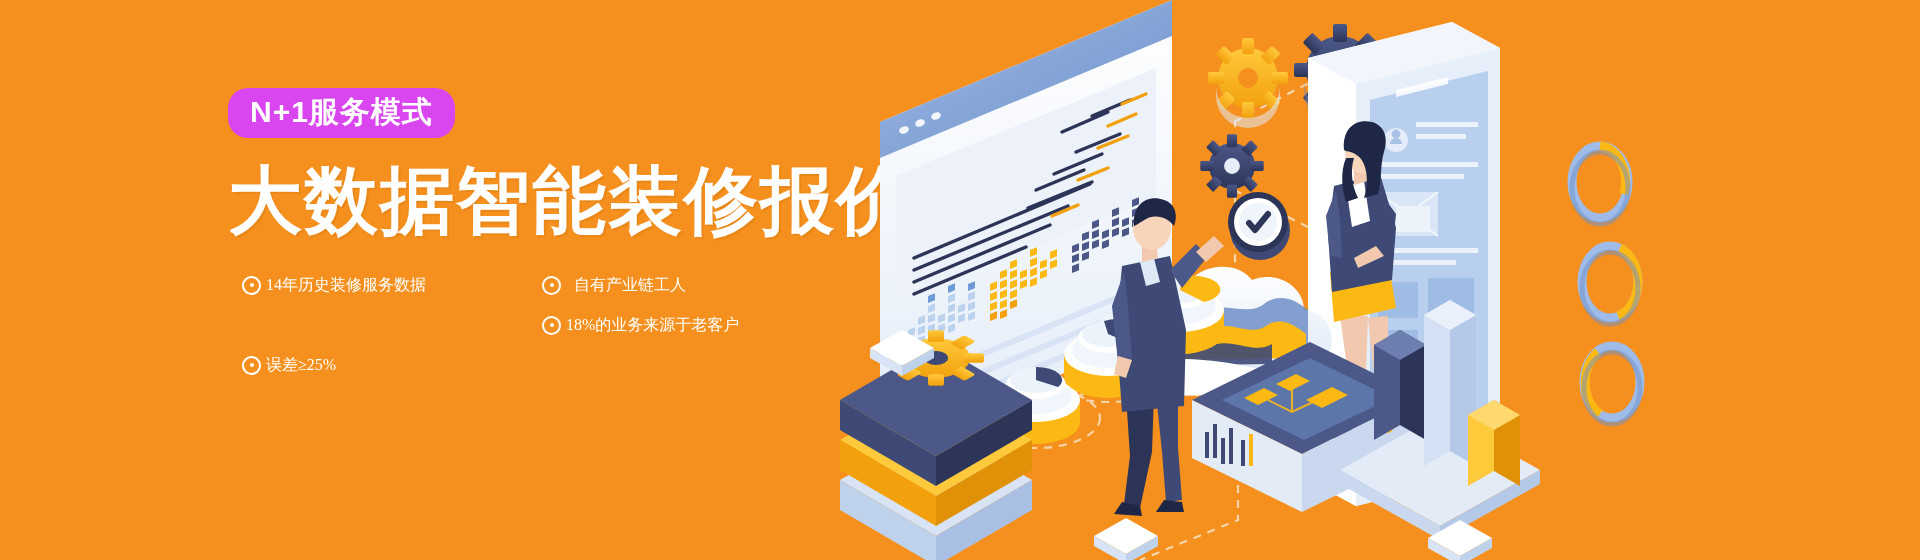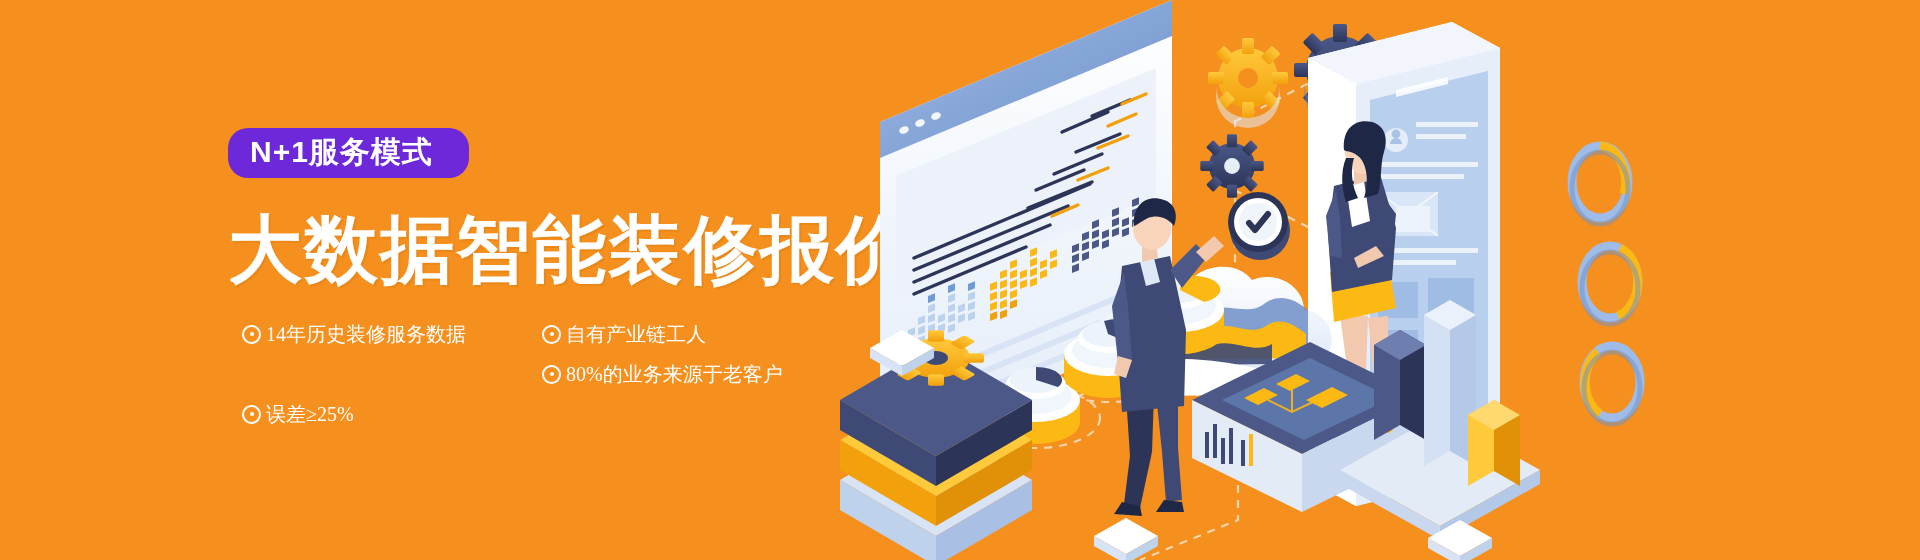--- a/index.html
+++ b/index.html
@@ -12,33 +12,32 @@
     position:relative;width:1920px;height:560px;
     background:#F5901E;
     overflow:hidden;
   }
   
   .copy{
     position:absolute;left:228px;top:88px;width:760px;
   }
   .badge{
     display:inline-block;
-    background:#6d28d9;
+    background:#d946ef;
     color:#ffffff;
     border-radius:20px;
-    padding:8px 36px 10px 22px;
+    padding:8px 22px 10px 22px;
     font-size:30px;
     font-weight:bold;
     letter-spacing:1px;
     line-height:1.05;
     white-space:nowrap;
-    margin-top:40px;
   }
   .headline{
-    margin-top:33px;
+    margin-top:24px;
     color:#ffffff;
     font-size:74px;
     font-weight:bold;
     letter-spacing:2px;
     line-height:1.05;
     white-space:nowrap;
     text-shadow:2px 2px 0 rgba(200,110,10,.25);
   }
   .bullets{
     margin-top:26px;
@@ -46,21 +45,21 @@
     width:640px;
     display:grid;
     grid-template-columns:300px 300px;
     grid-auto-rows:40px;
     align-items:center;
   }
   .bullet{
     display:flex;align-items:center;
     color:#ffffff;
     font-family:"Liberation Serif","DejaVu Serif",serif;
-    font-size:20px;
+    font-size:16px;
     line-height:1;
     white-space:nowrap;
   }
   .bullet .dot{
     display:inline-block;
     width:15px;height:15px;
     border:2px solid #ffffff;
     border-radius:50%;
     margin-right:5px;
     position:relative;
@@ -68,21 +67,21 @@
   }
   .bullet .dot::after{
     content:"";position:absolute;
     left:50%;top:50%;width:4px;height:4px;
     background:#fff;border-radius:50%;
     transform:translate(-50%,-50%);
   }
   .b-r0c0{grid-column:1;grid-row:1;}
   .b-r1c0{grid-column:1;grid-row:2;}
   .b-r2c0{grid-column:1;grid-row:3;}
-  .b-r0c1{grid-column:2;grid-row:1;}
+  .b-r0c1{grid-column:2;grid-row:1;gap:8px;}
   .b-r1c1{grid-column:2;grid-row:2;}
 
   
   .art{position:absolute;left:840px;top:0;width:1080px;height:560px;}
   .art svg{display:block;width:1080px;height:560px;}
 </style>
 </head>
 <body>
 
 <div class="banner">
@@ -106,21 +105,21 @@
         <span>误差≥25%</span>
       </div>
 
       <div class="bullet b-r0c1">
         <span class="dot"></span>
         <span>自有产业链工人</span>
       </div>
 
       <div class="bullet b-r1c1">
         <span class="dot"></span>
-        <span>80%的业务来源于老客户</span>
+        <span>18%的业务来源于老客户</span>
       </div>
 
     </div>
   </div>
 
   <div class="art">
     <svg viewBox="0 0 1080 560" xmlns="http://www.w3.org/2000/svg">
       <defs>
         <linearGradient id="gWhite" x1="0" y1="0" x2="0" y2="1">
           <stop offset="0" stop-color="#ffffff"></stop>

